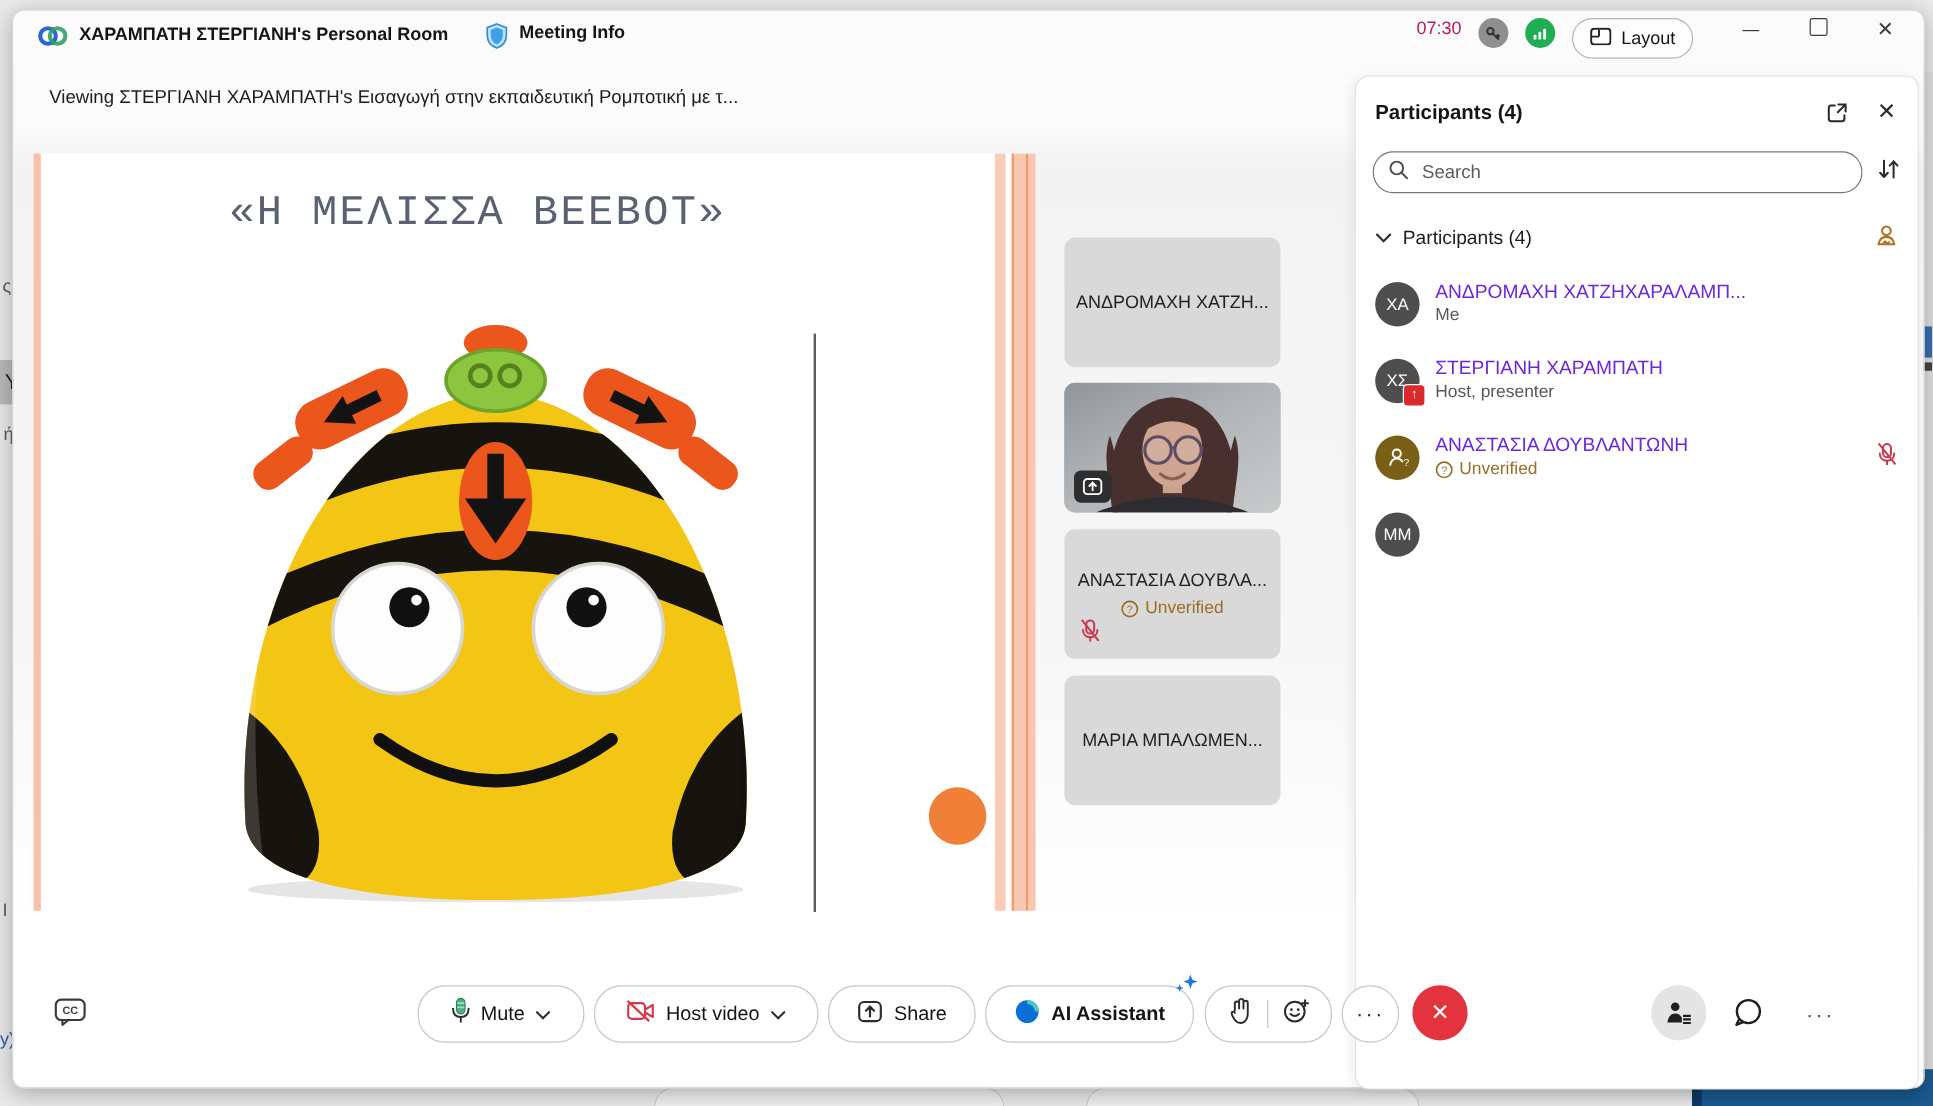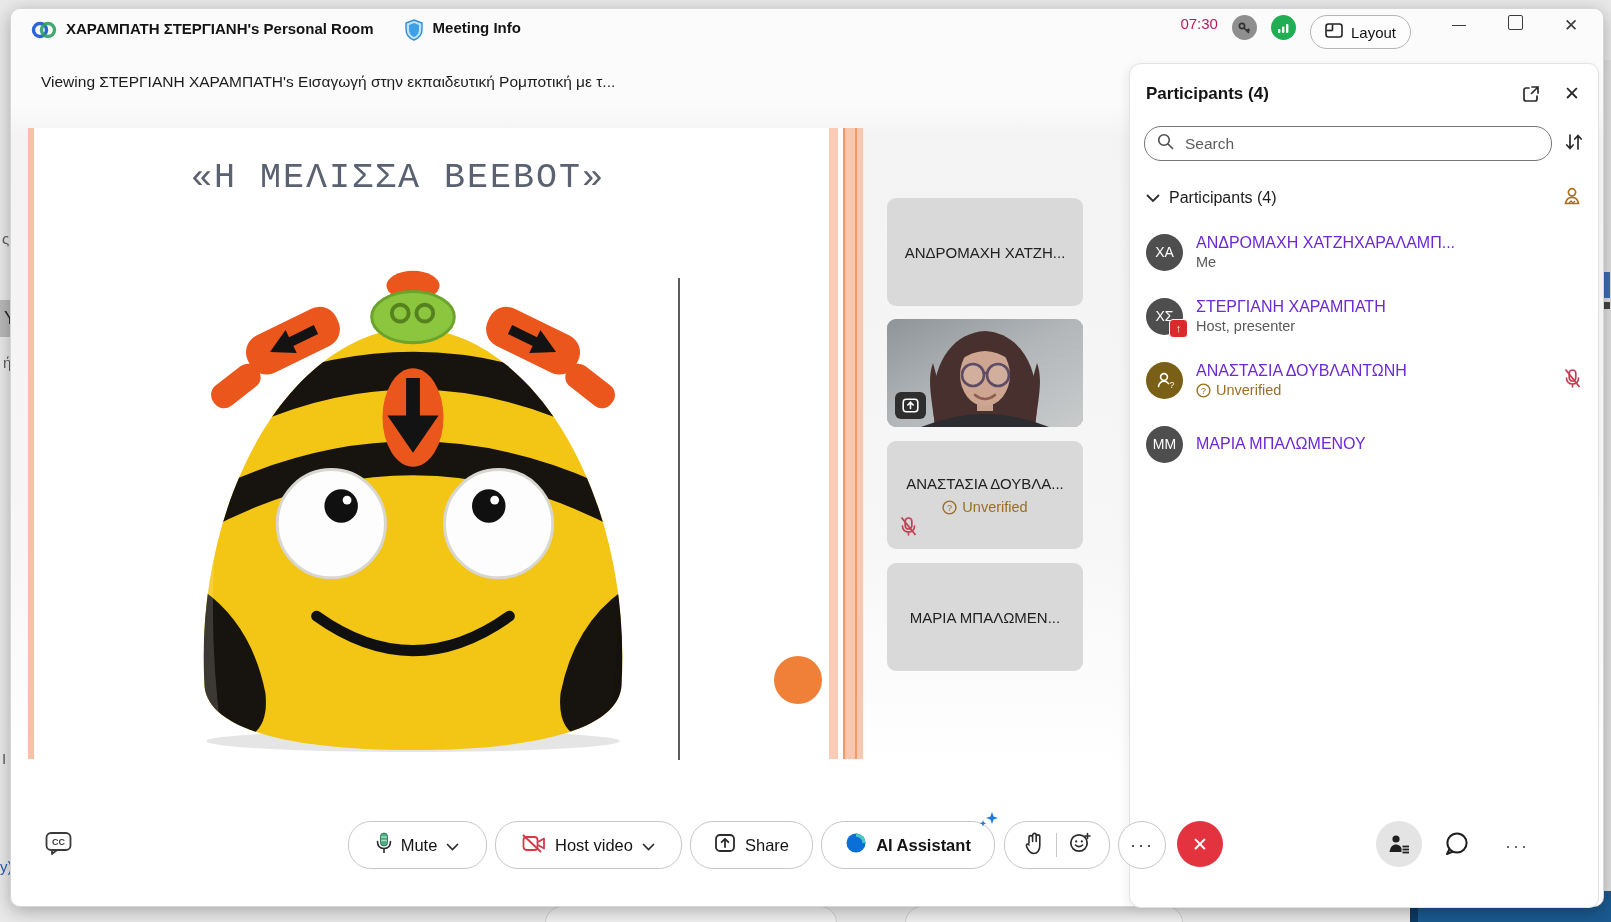--- a/index.html
+++ b/index.html
@@ -52,21 +52,21 @@
   .slide .stripe-thin{position:absolute;left:801px;top:0;width:9px;height:100%;background:#f9ccb7;}
   .slide .stripe-band{position:absolute;left:815px;top:0;width:20px;height:100%;
     background:linear-gradient(90deg,#ef9a68 0 2px,#f8c7b1 2px 12px,#ef9a68 12px 14px,#f8c7b1 14px 20px);}
   .slide-title{position:absolute;left:90px;top:30px;width:560px;text-align:center;
     font-family:Liberation Mono, monospace;font-size:35px;color:#5a6170;letter-spacing:2px;}
   .slide-divider{position:absolute;left:650px;top:150px;width:1.5px;height:482px;background:#5c5c5c;}
   .orange-dot{position:absolute;left:746px;top:528px;width:48px;height:48px;border-radius:50%;background:#f08038;}
   .bee{position:absolute;left:135px;top:132px;width:500px;height:492px;}
 
   
-  .tile{position:absolute;left:876px;width:196px;height:108px;background:#d9d9d9;border-radius:9px;display:flex;flex-direction:column;align-items:center;justify-content:center;}
+  .tile{position:absolute;left:876px;width:180px;height:108px;background:#d9d9d9;border-radius:9px;display:flex;flex-direction:column;align-items:center;justify-content:center;}
   .tile-label{font-size:15px;color:#222;}
   .tile-status{display:flex;align-items:center;gap:5px;margin-top:7px;color:#996f24;font-size:14.5px;}
   .tile-video{overflow:hidden;padding:0;background:#9fa3a6;}
   .tile-badge{position:absolute;left:8px;bottom:8px;width:31px;height:27px;background:#2e2e2e;border-radius:6px;display:flex;align-items:center;justify-content:center;}
   .tile-mic-off{position:absolute;left:12px;bottom:8px;}
 
   
   .panel{position:absolute;left:1118px;top:54px;width:468px;height:843px;background:#ffffff;
     border:1px solid #e3e3e3;border-radius:12px 10px 10px 12px;box-shadow:-3px 2px 10px rgba(0,0,0,.06);}
   .panel-header{display:flex;align-items:center;padding:18px 18px 0 16px;}
@@ -390,23 +390,20 @@
             <line x1="9.5" y1="16" x2="9.5" y2="19.5" stroke="#c73d52" stroke-width="1.7"></line>
             <line x1="2.5" y1="1.5" x2="16.5" y2="19" stroke="#c73d52" stroke-width="1.8"></line>
           </svg>
         </span>
       </div>
 
       <div class="p-row">
         <span class="avatar">
             <span>MM</span>
           </span>
-        <span class="p-texts">
-          <div class="p-name">ΜΑΡΙΑ ΜΠΑΛΩΜΕΝΟΥ</div>
-        </span>
       </div>
     </div>
   </div>
 
   <span class="cc-btn">
     <svg width="27" height="25" viewBox="0 0 27 25">
       <rect x="1.5" y="2" width="24" height="17" rx="4.5" fill="none" stroke="#3a3a3a" stroke-width="1.8"></rect>
       <path d="M7,19 L7,23 L12,19" fill="none" stroke="#3a3a3a" stroke-width="1.8" stroke-linejoin="round"></path>
       <text x="13.5" y="14.4" font-size="9" font-weight="bold" text-anchor="middle" fill="#3a3a3a" font-family="Liberation Sans,sans-serif">CC</text>
     </svg>

